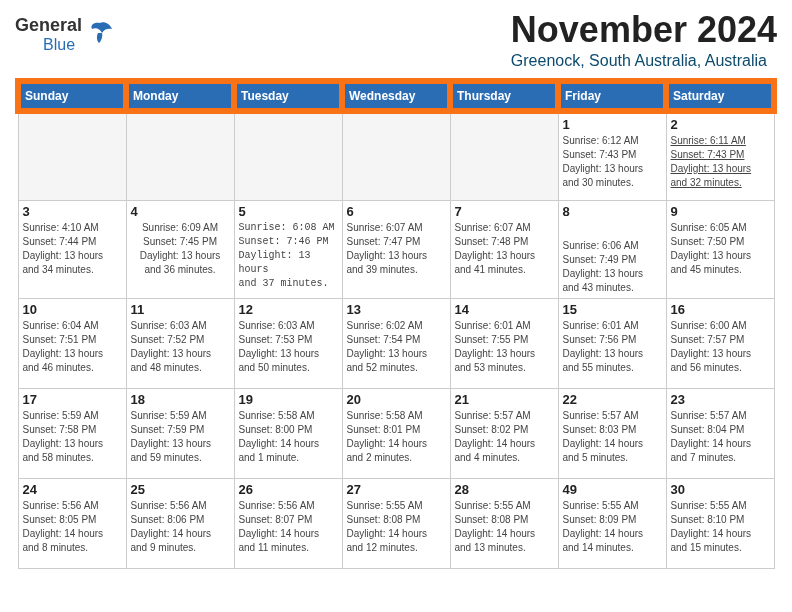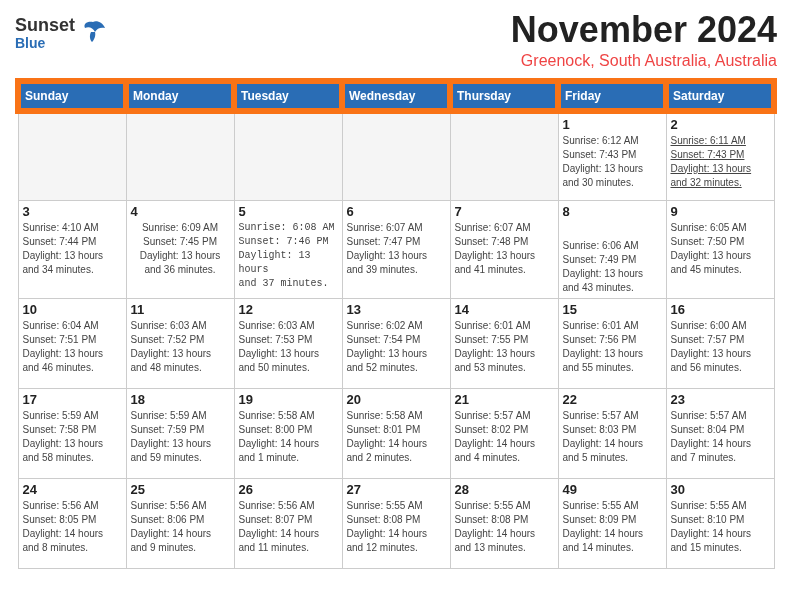--- a/index.html
+++ b/index.html
@@ -22,37 +22,38 @@
       align-items: flex-start;
       margin-top: 6px;
     }
     .logo-text-general {
       font-size: 18px;
       font-weight: bold;
       color: #333;
       line-height: 1.1;
     }
     .logo-text-blue {
-      font-size: 14px;
-      font-weight: bold;
+      font-size: 16px;
+      font-weight: normal;
       color: #2a6db5;
       line-height: 1.1;
+      margin-left: 28px;
     }
     .title-area {
-      text-align: right;
+      text-align: left;
     }
     .month-title {
       font-size: 36px;
       font-weight: bold;
       color: #222;
       line-height: 1.1;
     }
     .location-title {
       font-size: 16px;
-      color: #ef4444;
+      color: #0c4a6e;
       margin-top: 2px;
     }
     .calendar {
       width: 100%;
       border-collapse: collapse;
       table-layout: fixed;
     }
     .calendar th {
       background: #2a6db5;
       color: #fff;
@@ -87,21 +88,21 @@
       line-height: 1.4;
     }
   </style>
 </head>
 <body>
 
 <div class="header-area">
   <div class="logo">
     <div style="display:flex;align-items:center;gap:2px;">
       <div style="display:flex;flex-direction:column;line-height:1.1;">
-        <span class="logo-text-general">Sunset</span>
+        <span class="logo-text-general">General</span>
         <span class="logo-text-blue">Blue</span>
       </div>
 
       <svg width="28" height="28" viewBox="0 0 28 28" style="margin-left:2px;margin-top:-4px;">
         <path d="M14 4 C18 2, 24 5, 26 10 C22 9, 18 10, 16 14 C14 10, 10 8, 6 10 C4 6, 8 3, 14 4Z" fill="#2a6db5"></path>
         <path d="M16 14 C17 18, 15 22, 13 24 C11 22, 10 18, 12 14Z" fill="#2a6db5"></path>
       </svg>
     </div>
   </div>
   <div class="title-area">

